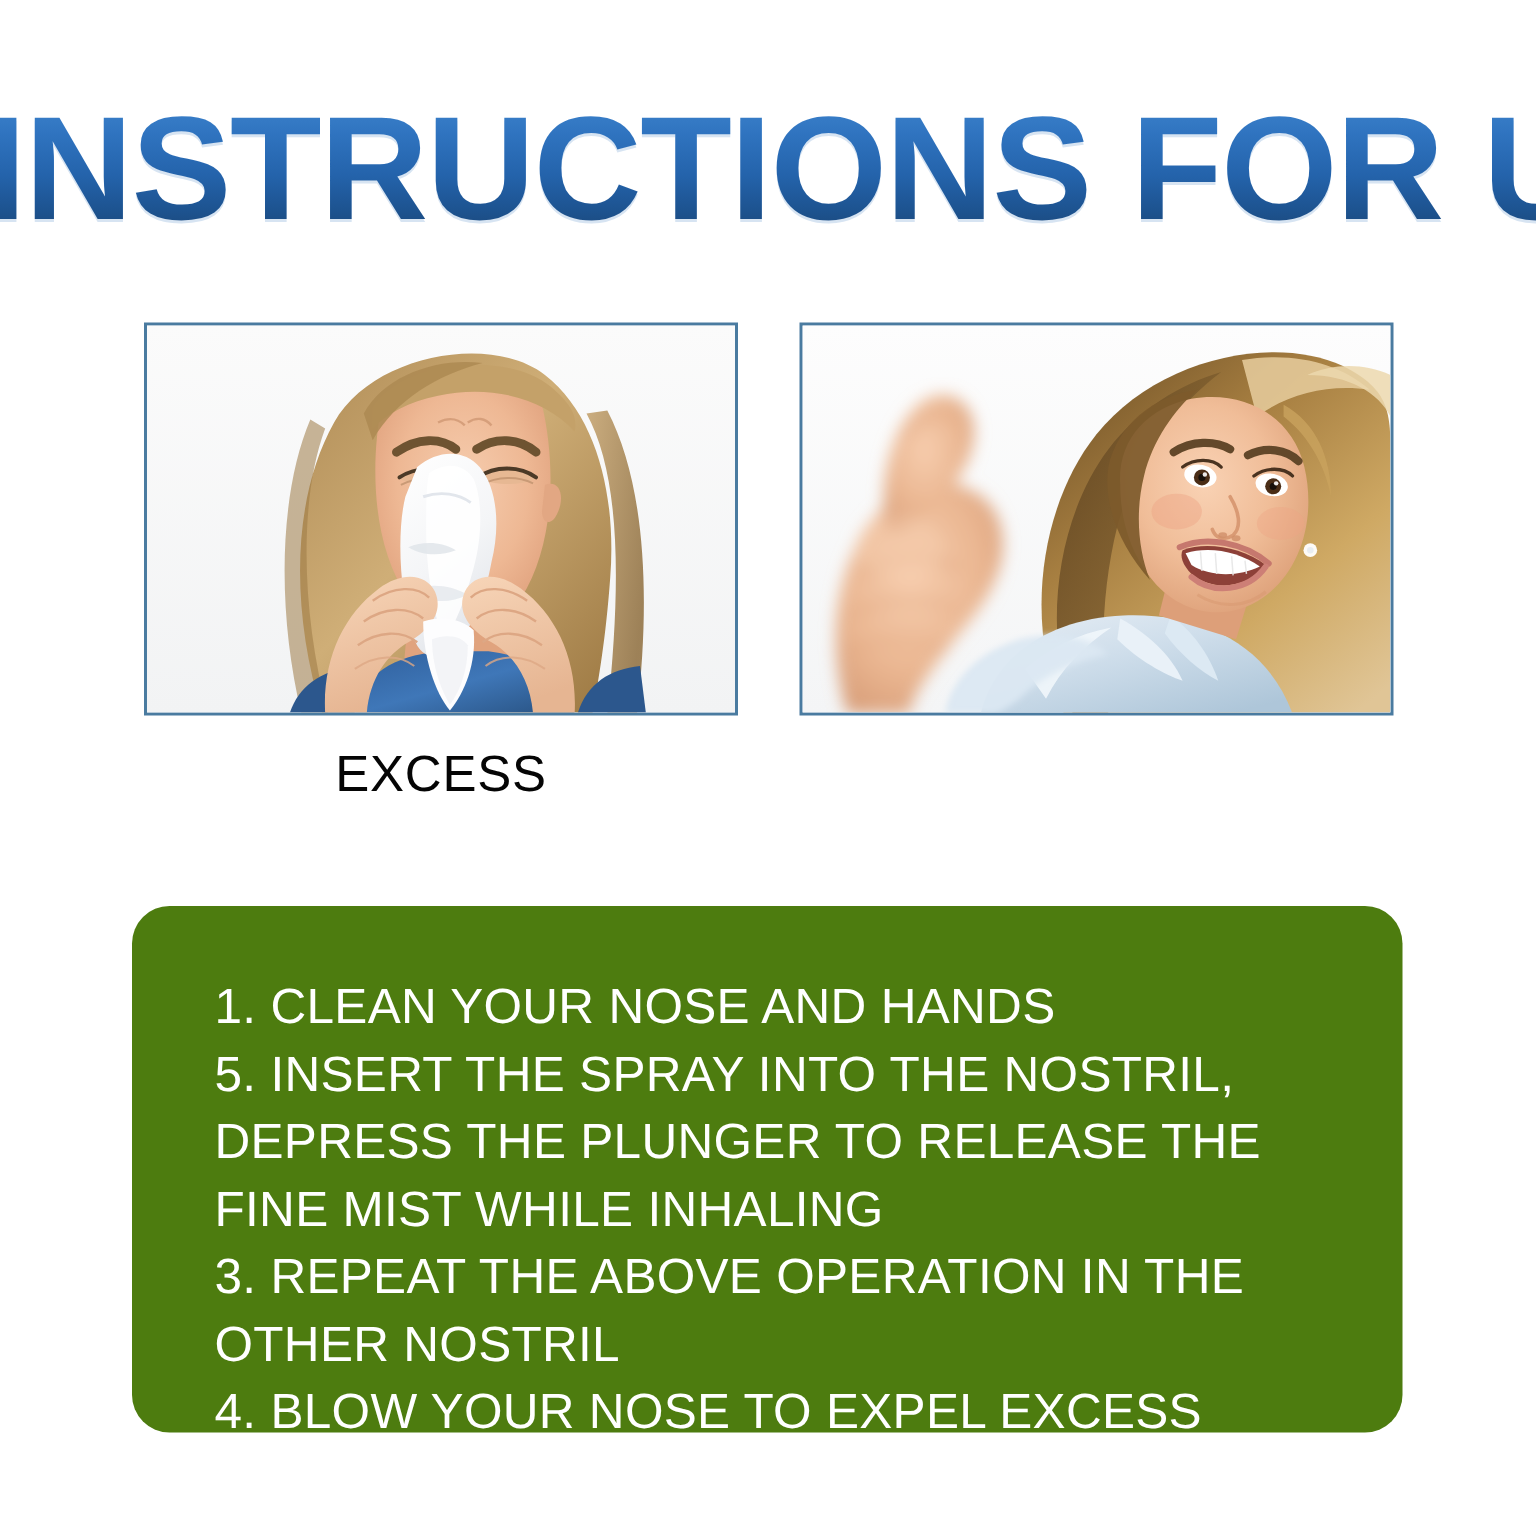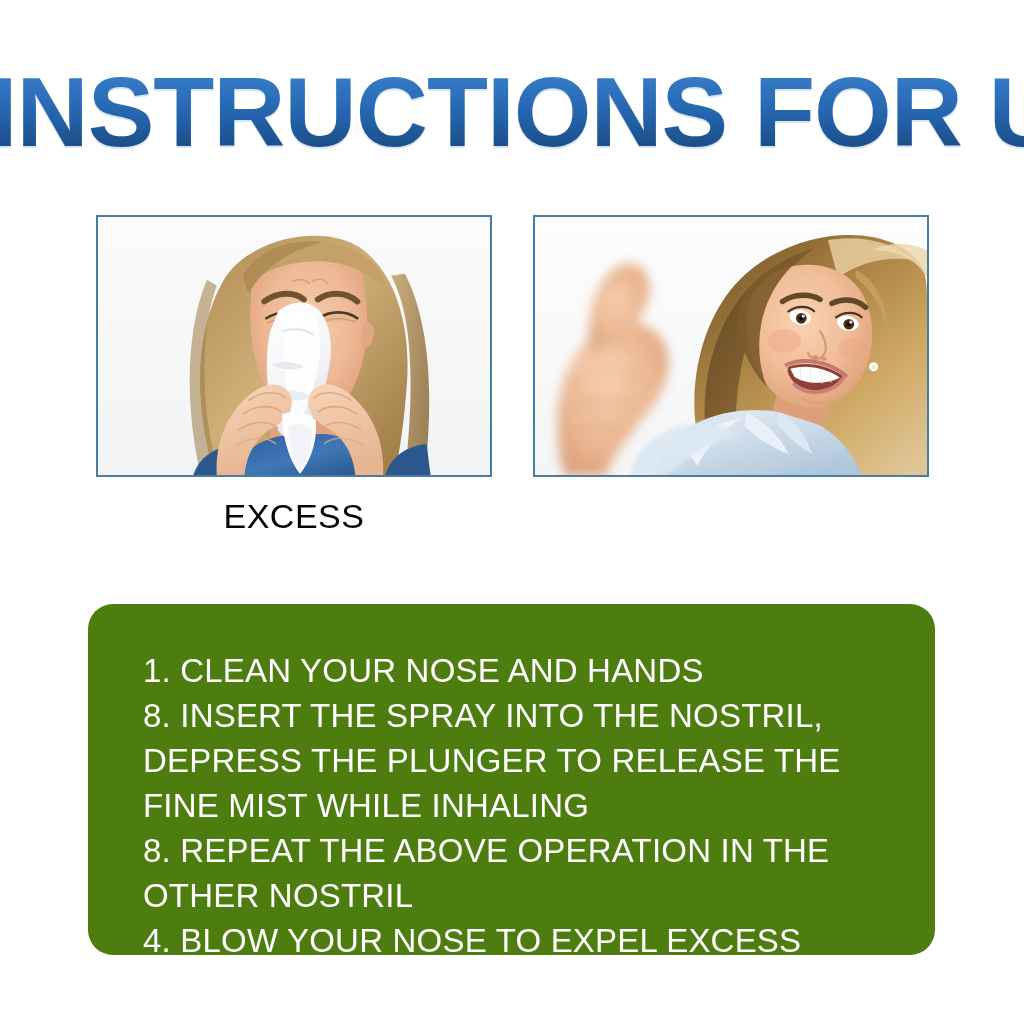--- a/index.html
+++ b/index.html
@@ -345,19 +345,19 @@
         <path d="M96 262 C 100 238 120 220 146 212 C 170 206 192 210 206 222 C 186 226 162 236 146 252 C 138 258 132 262 128 262 Z" fill="#dbe8f2" opacity="0.95"></path>
       </g>
     </svg>
   </div>
 
   <div class="photo-label left">EXCESS</div>
 
   <div class="panel">
     <ul class="panel-list">
       <li>1. CLEAN YOUR NOSE AND HANDS</li>
-      <li>8. INSERT THE SPRAY INTO THE NOSTRIL, DEPRESS THE PLUNGER TO RELEASE THE FINE MIST WHILE INHALING</li>
-      <li>8. REPEAT THE ABOVE OPERATION IN THE OTHER NOSTRIL</li>
+      <li>5. INSERT THE SPRAY INTO THE NOSTRIL, DEPRESS THE PLUNGER TO RELEASE THE FINE MIST WHILE INHALING</li>
+      <li>3. REPEAT THE ABOVE OPERATION IN THE OTHER NOSTRIL</li>
       <li>4. BLOW YOUR NOSE TO EXPEL EXCESS FLUID</li>
     </ul>
   </div>
 
 </div>
 
 </body></html>

